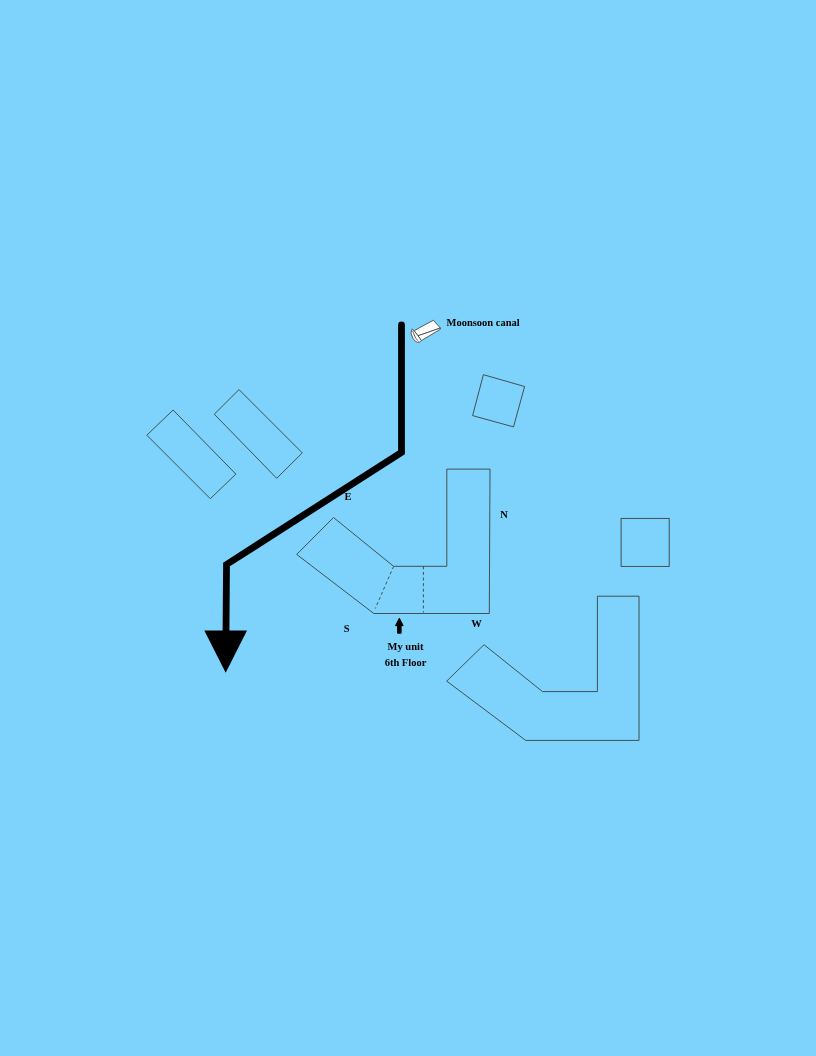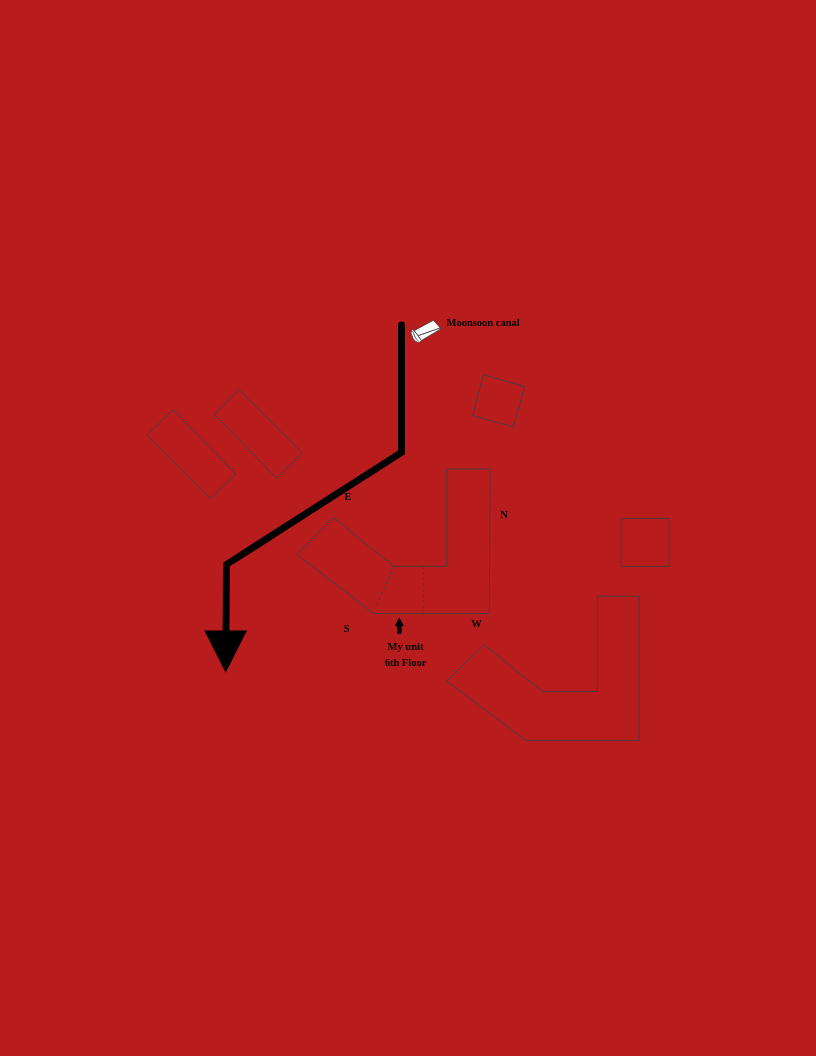--- a/index.html
+++ b/index.html
@@ -1,16 +1,16 @@
 <!DOCTYPE html>
 <html><head>
 <meta charset="utf-8">
 <style>
   html,body{margin:0;padding:0;background:#ffffff;}
-  .page{position:relative;width:816px;height:1056px;background:#b91c1c;overflow:hidden;}
+  .page{position:relative;width:816px;height:1056px;background:#7dd3fc;overflow:hidden;}
   text{font-family:"Liberation Serif",serif;font-weight:bold;fill:#000000;}
 </style>
 </head>
 <body>
 <div class="page">
 <svg width="816" height="1056" viewBox="0 0 816 1056" xmlns="http://www.w3.org/2000/svg">
 
   <path d="M 401.5 325 L 401.5 452.3 L 226.5 564.5 L 226 632" fill="none" stroke="#000000" stroke-width="6.8" stroke-linecap="round" stroke-linejoin="miter"></path>
 
   <path d="M 204.3 630.6 L 247.0 630.6 L 225.7 672.8 Z" fill="#000000" stroke="none"></path>

